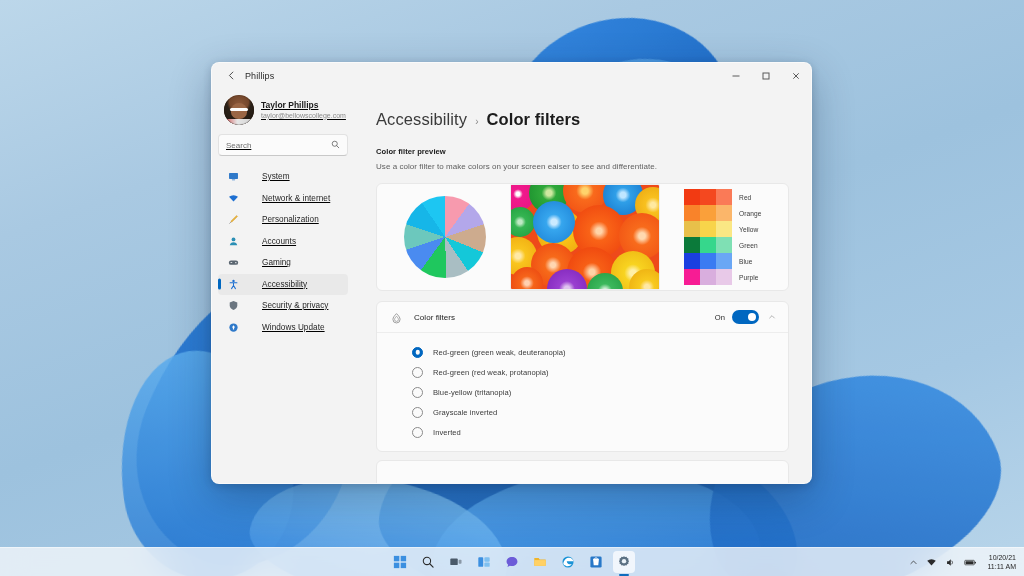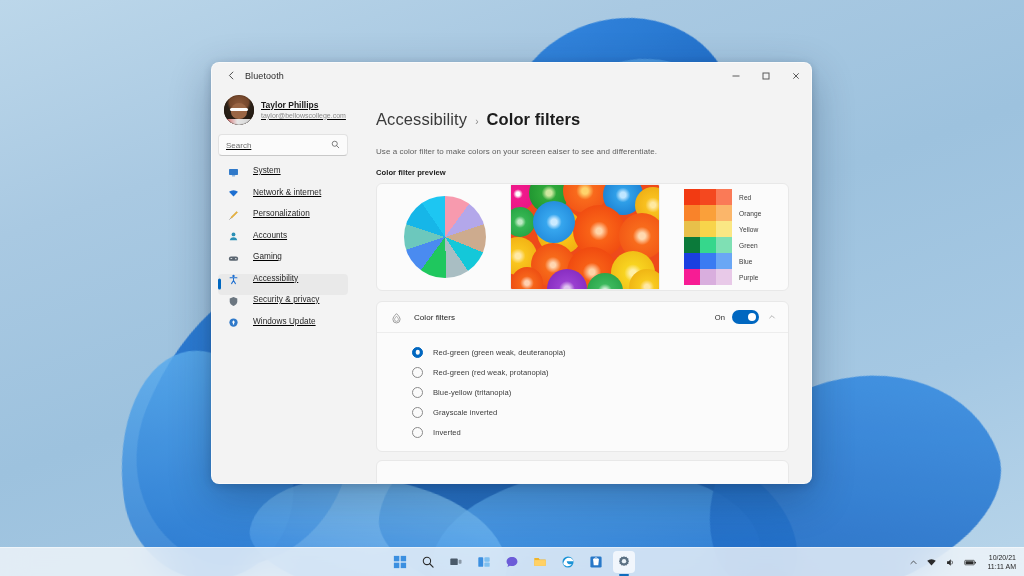--- a/index.html
+++ b/index.html
@@ -151,22 +151,22 @@
   #search-input {
     border: none; outline: none; background: transparent;
     font-family: inherit; font-size: 8px; color: #5d5d5d;
     flex: 1 1 auto; min-width: 0;
   }
   #search-input::placeholder { color: #6e6e6e; }
   #search-icon { color: #555; font-size: 9px; line-height: 1; }
 
   .nav-item {
     position: relative;
-    display: flex; align-items: flex-start;
-    gap: 14px;
+    display: flex; align-items: center;
+    gap: 23px;
     height: 21px;
     padding-left: 9px;
     border-radius: 4px;
     margin-bottom: 0.5px;
     cursor: default;
   }
   .nav-item.selected { background: #e9e9e9; }
   .nav-item.selected::before {
     content: "";
     position: absolute;
@@ -394,21 +394,21 @@
   </div>
 
   <div id="settings-window">
 
     <div id="titlebar">
       <div class="tb-back">
         <svg width="11" height="11" viewBox="0 0 16 16" aria-hidden="true">
           <path d="M10 3 L5 8 L10 13" fill="none" stroke="#3c3c3c" stroke-width="1.3" stroke-linecap="round" stroke-linejoin="round"></path>
         </svg>
       </div>
-      <div class="tb-title">Bluetooth</div>
+      <div class="tb-title">Phillips</div>
       <div class="tb-controls">
         <div class="tb-btn">
           <svg width="10" height="10" viewBox="0 0 10 10">
               <path d="M1.5 5 H8.5" stroke="#5a5a5a" stroke-width="1"></path>
             </svg>
         </div>
         <div class="tb-btn">
           <svg width="10" height="10" viewBox="0 0 10 10">
               <rect x="2" y="2" width="6" height="6" fill="none" stroke="#5a5a5a" stroke-width="1"></rect>
             </svg>
@@ -537,23 +537,23 @@
       </div>
 
       <div id="content">
 
         <div id="breadcrumb">
           <span id="crumb-parent">Accessibility</span>
           <span id="crumb-sep">›</span>
           <span id="crumb-current">Color filters</span>
         </div>
 
+        <div id="preview-label">Color filter preview</div>
+
         <div id="page-desc">Use a color filter to make colors on your screen eaiser to see and differentiate.</div>
-
-        <div id="preview-label">Color filter preview</div>
 
         <div id="preview-card" class="card">
 
           <div id="pie" style="background: conic-gradient(rgb(247, 154, 174) 0deg, rgb(247, 154, 174) 36deg, rgb(179, 167, 234) 36deg, rgb(179, 167, 234) 72deg, rgb(205, 171, 142) 72deg, rgb(205, 171, 142) 112deg, rgb(20, 200, 217) 112deg, rgb(20, 200, 217) 146deg, rgb(169, 190, 195) 146deg, rgb(169, 190, 195) 178deg, rgb(31, 199, 94) 178deg, rgb(31, 199, 94) 216deg, rgb(74, 139, 240) 216deg, rgb(74, 139, 240) 252deg, rgb(108, 200, 189) 252deg, rgb(108, 200, 189) 288deg, rgb(22, 182, 232) 288deg, rgb(22, 182, 232) 326deg, rgb(29, 198, 242) 326deg, rgb(29, 198, 242) 360deg);"></div>
 
           <div id="umbrellas">
             <div class="fan" style="left:-10px; top:-8px; width:34px; height:34px; background:radial-gradient(circle,#fff 8%,#f0198c 20%,#e8137f 100%);"></div>
             <div class="fan" style="left:18px; top:-12px; width:40px; height:40px; background:radial-gradient(circle,#cfe8a0 10%,#2fa83a 26%,#178c2c 100%);"></div>
             <div class="fan" style="left:52px; top:-16px; width:44px; height:44px; background:radial-gradient(circle,#ffd36b 10%,#f96a1c 28%,#ef4a12 100%);"></div>
             <div class="fan" style="left:92px; top:-10px; width:40px; height:40px; background:radial-gradient(circle,#bfe6ff 10%,#2f9fe8 26%,#1472c9 100%);"></div>

